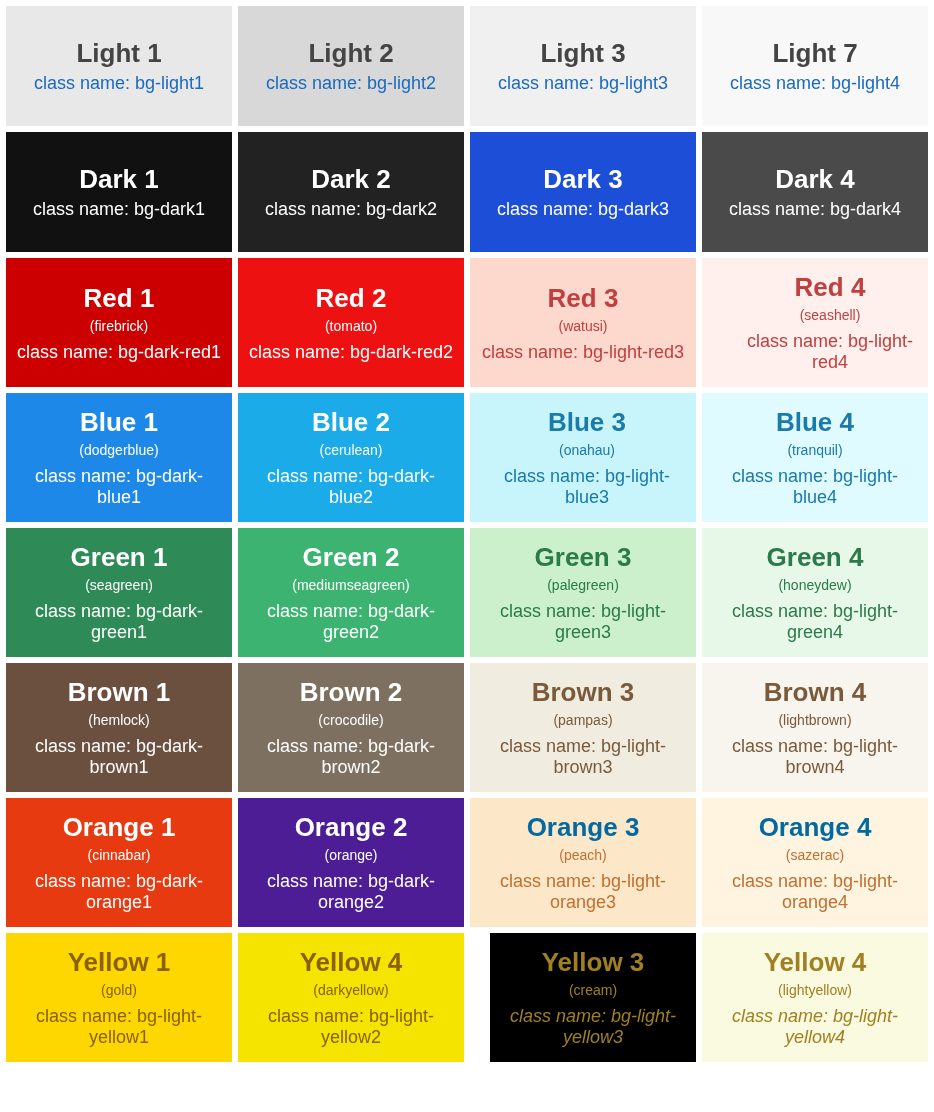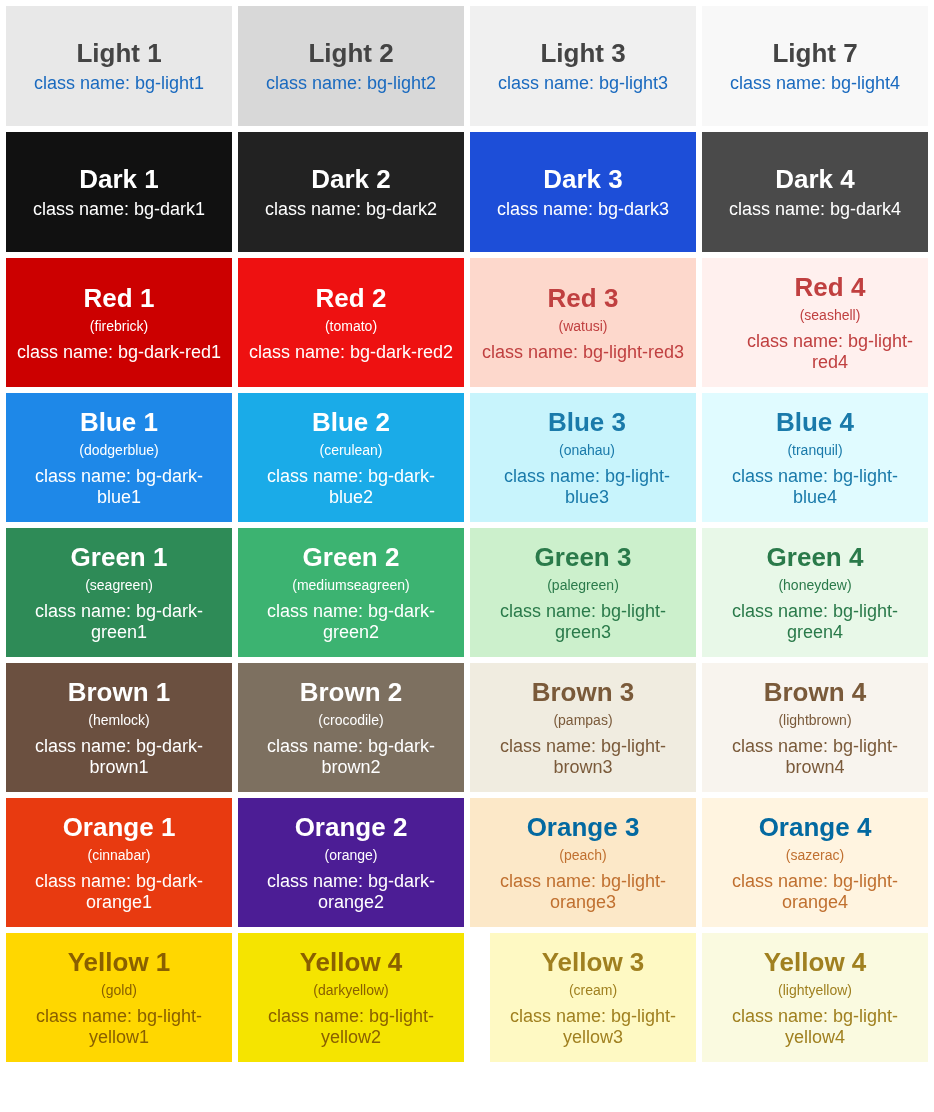--- a/index.html
+++ b/index.html
@@ -61,21 +61,21 @@
     .orange-light-text .cell-title { color: #0369a1; text-align: right; }
     .orange-light-text .cell-subtitle { color: #c07030; }
     .orange-light-text .cell-classname { color: #c07030; }
     
     .yellow-dark-text .cell-title { color: #8a6000; }
     .yellow-dark-text .cell-subtitle { color: #8a6000; }
     .yellow-dark-text .cell-classname { color: #8a6000; }
     
     .yellow-light-text .cell-title { color: #a08020; }
     .yellow-light-text .cell-subtitle { color: #a08020; }
-    .yellow-light-text .cell-classname { color: #a08020; }
+    .yellow-light-text .cell-classname { color: #a08020; font-style: italic; }
   </style>
 </head>
 <body>
 
 <div class="grid">
 <div class="cell dark-text" style="background-color: rgb(232, 232, 232);">
       <div class="cell-title">Light 1</div>
       <div class="cell-classname">class name: bg-light1</div>
     </div>
     <div class="cell dark-text" style="background-color: rgb(216, 216, 216);">
@@ -209,21 +209,21 @@
     <div class="cell yellow-dark-text" style="background-color: rgb(255, 215, 0);">
       <div class="cell-title">Yellow 1</div>
       <div class="cell-subtitle">(gold)</div>
       <div class="cell-classname">class name: bg-light-yellow1</div>
     </div>
     <div class="cell yellow-dark-text" style="background-color: rgb(245, 228, 0);">
       <div class="cell-title">Yellow 4</div>
       <div class="cell-subtitle">(darkyellow)</div>
       <div class="cell-classname">class name: bg-light-yellow2</div>
     </div>
-    <div class="cell yellow-light-text" style="background-color: #fef9c3; margin-left: 20px;">
+    <div class="cell yellow-light-text" style="background-color: #000000; margin-left: 20px;">
       <div class="cell-title">Yellow 3</div>
       <div class="cell-subtitle">(cream)</div>
       <div class="cell-classname">class name: bg-light-yellow3</div>
     </div>
     <div class="cell yellow-light-text" style="background-color: rgb(250, 250, 224); align-items: center;">
       <div class="cell-title">Yellow 4</div>
       <div class="cell-subtitle">(lightyellow)</div>
       <div class="cell-classname">class name: bg-light-yellow4</div>
     </div>
   </div>

